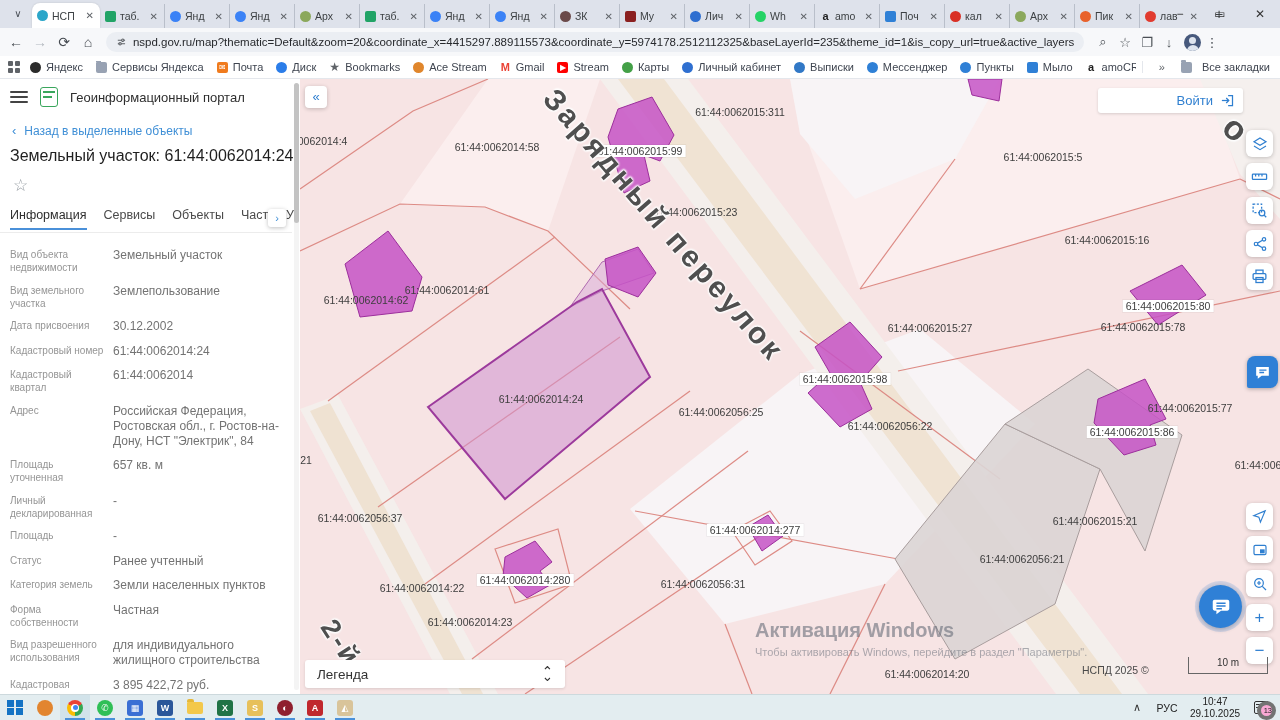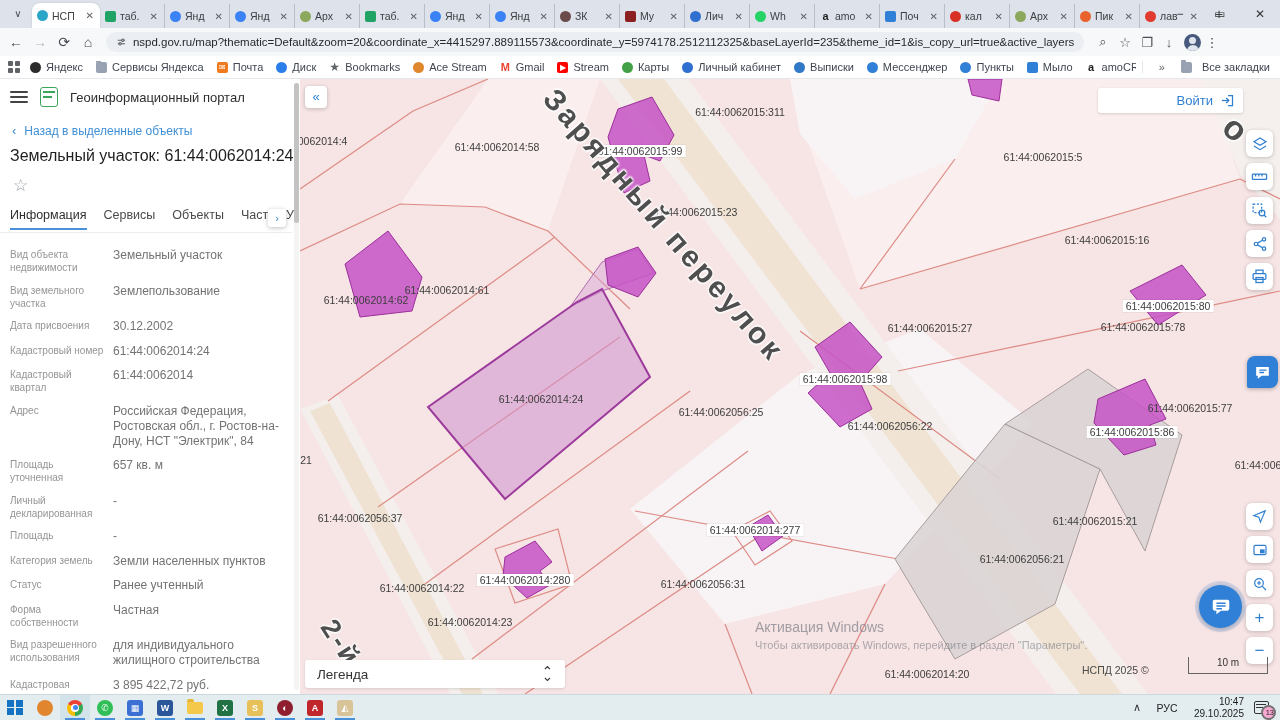--- a/index.html
+++ b/index.html
@@ -84,45 +84,45 @@
   #login-bar{position:absolute;left:798px;top:9px;width:145px;height:25px;background:#fff;border-radius:3px;box-shadow:0 1px 3px rgba(0,0,0,.15);display:flex;align-items:center;justify-content:flex-end;gap:7px;padding-right:8px;box-sizing:border-box;}
   #login-bar span{color:#2f7fd0;font-size:13px;}
   #assist-btn{position:absolute;left:947px;top:277px;width:31px;height:32px;background:#2f80d6;border-radius:8px 8px 8px 2px;display:flex;align-items:center;justify-content:center;box-shadow:0 1px 4px rgba(0,0,0,.3);}
   #chat-btn{position:absolute;left:899px;top:506px;width:43px;height:43px;border-radius:50%;background:#2f80d6;display:flex;align-items:center;justify-content:center;box-shadow:0 0 0 4px rgba(47,128,214,.18),0 1px 5px rgba(0,0,0,.3);}
   #legend-bar{position:absolute;left:5px;top:581px;width:260px;height:28px;background:#fff;border-radius:3px;box-shadow:0 1px 3px rgba(0,0,0,.12);display:flex;align-items:center;justify-content:space-between;padding:0 12px;box-sizing:border-box;}
   #legend-bar span{font-size:13.5px;color:#333;}
   #legend-sort{display:flex;flex-direction:column;line-height:5px;color:#444;font-size:8px;}
   #attribution{position:absolute;left:782px;top:585px;font-size:10.5px;color:#4a4a4a;}
   #scalebar{position:absolute;left:888px;top:578px;width:78px;height:16px;border-left:1px solid #666;border-right:1px solid #666;border-bottom:1px solid #666;text-align:center;font-size:10px;color:#333;}
   #watermark{position:absolute;left:455px;top:540px;width:430px;color:rgba(108,113,124,.62);}
-  #watermark .w1{font-size:14px;}
+  #watermark .w1{font-size:20px;font-weight:bold;}
   #watermark .w2{font-size:11px;margin-top:4px;color:rgba(108,113,124,.55);}
   
   #taskbar{position:absolute;left:0;top:694px;width:1280px;height:26px;background:#e3edf0;border-top:1px solid #cdd9dd;box-sizing:border-box;display:flex;align-items:stretch;}
   .tk{width:30px;display:flex;align-items:center;justify-content:center;position:relative;}
   .tk.running:after{content:"";position:absolute;left:5px;right:5px;bottom:0;height:2px;background:#4a90d9;}
   .tk.activeapp{background:#d2e3ea;}
   .tkicon{width:16px;height:16px;border-radius:3px;display:flex;align-items:center;justify-content:center;color:#fff;font-size:9px;font-weight:bold;}
   .tkicon.circ{border-radius:50%;}
   #winlogo{display:grid;grid-template-columns:7px 7px;grid-gap:1.5px;}
   #winlogo i{width:7px;height:7px;background:#1573c4;}
   .chromeball{width:16px;height:16px;border-radius:50%;background:conic-gradient(from -60deg,#ea4335 0 120deg,#34a853 0 240deg,#fbbc05 0 360deg);position:relative;}
   .chromeball:before{content:"";position:absolute;left:4px;top:4px;width:8px;height:8px;border-radius:50%;background:#fff;}
   .chromeball:after{content:"";position:absolute;left:5.5px;top:5.5px;width:5px;height:5px;border-radius:50%;background:#4285f4;}
   .tkfolder{width:16px;height:12px;background:#f3c84b;border-radius:1px 2px 2px 2px;position:relative;}
   .tkfolder:before{content:"";position:absolute;left:0;top:-3px;width:7px;height:3px;background:#e5b83a;border-radius:2px 2px 0 0;}
   #tray{margin-left:auto;display:flex;align-items:center;gap:4px;padding-right:6px;}
   #tray .chev{font-size:11px;color:#333;width:22px;text-align:center;}
   #tray .lang{font-size:10.5px;color:#222;width:30px;text-align:center;}
-  #clock{font-size:10px;color:#222;text-align:right;line-height:1.15;width:58px;}
+  #clock{font-size:10px;color:#222;text-align:center;line-height:1.15;width:58px;}
   #notif{position:relative;width:26px;height:20px;display:flex;align-items:center;justify-content:center;}
   #notif .nicon{width:13px;height:11px;border:1.4px solid #333;border-radius:2px;position:relative;}
   #notif .nicon:before{content:"";position:absolute;left:1.5px;top:2px;right:1.5px;height:1.4px;background:#333;}
   #notif .nicon:after{content:"";position:absolute;left:1.5px;top:5px;right:4.5px;height:1.4px;background:#333;}
-  #notif .badge{position:absolute;right:-2px;bottom:-2px;font-size:7.5px;color:#222;background:#f9a8d4;border:2px solid #737373;border-radius:50%;width:11px;height:11px;line-height:11px;text-align:right;}
+  #notif .badge{position:absolute;right:-2px;bottom:-2px;font-size:7.5px;color:#222;background:#f9a8d4;border:4px solid #737373;border-radius:50%;width:11px;height:11px;line-height:11px;text-align:right;}
 </style>
 </head>
 <body>
 
 <div id="tabstrip">
   <div id="tab-chevron">∨</div>
   <div id="tabs">
       <div class="tab active">
         <span class="fav" style="background: rgb(43, 166, 201);"></span>
         <span class="ttl">НСП</span>
@@ -378,26 +378,26 @@
         </div>
         <div class="frow">
           <div class="flabel">Личный декларированная</div>
           <div class="fvalue">-</div>
         </div>
         <div class="frow">
           <div class="flabel">Площадь</div>
           <div class="fvalue">-</div>
         </div>
         <div class="frow">
+          <div class="flabel">Статус</div>
+          <div class="fvalue">Ранее учтенный</div>
+        </div>
+        <div class="frow">
           <div class="flabel">Категория земель</div>
           <div class="fvalue">Земли населенных пунктов</div>
-        </div>
-        <div class="frow">
-          <div class="flabel">Статус</div>
-          <div class="fvalue">Ранее учтенный</div>
         </div>
         <div class="frow">
           <div class="flabel">Форма собственности</div>
           <div class="fvalue">Частная</div>
         </div>
         <div class="frow">
           <div class="flabel">Вид разрешенного использования</div>
           <div class="fvalue">для индивидуального жилищного строительства</div>
         </div>
         <div class="frow">

